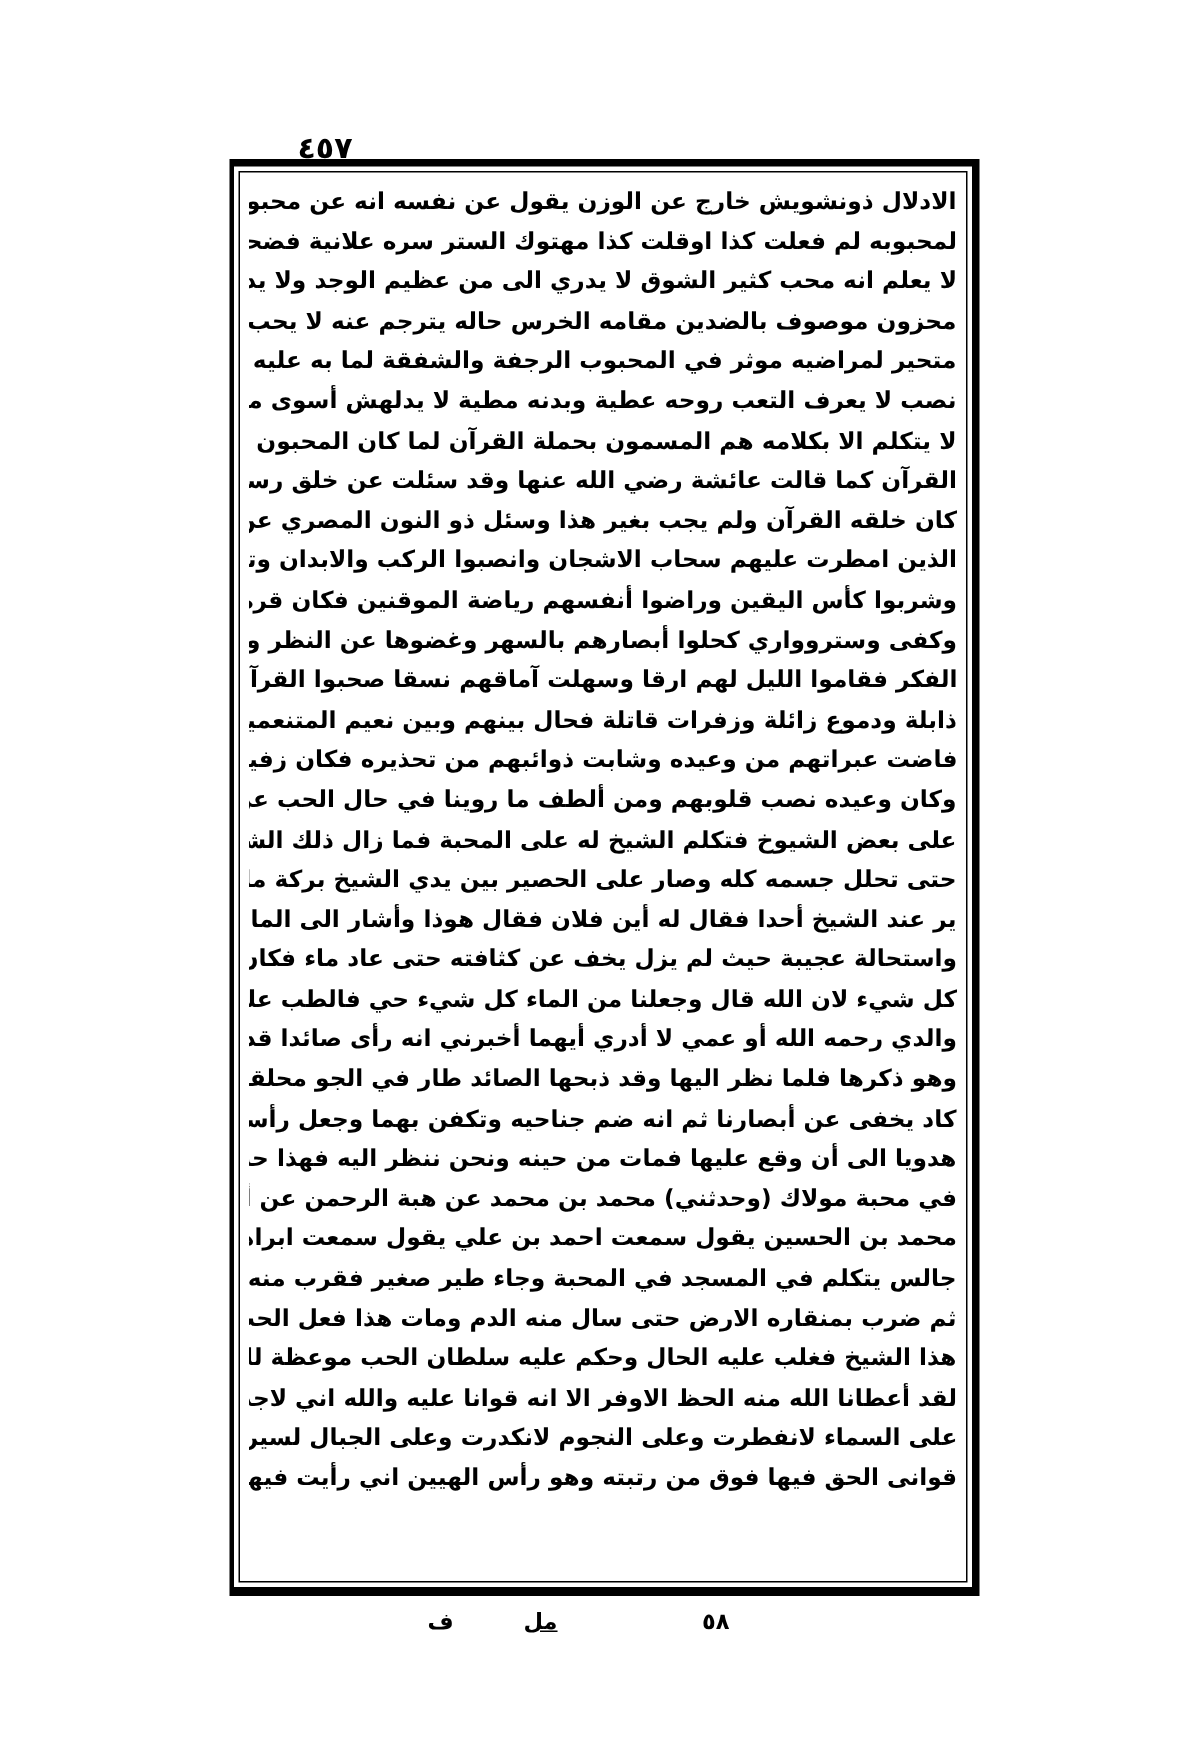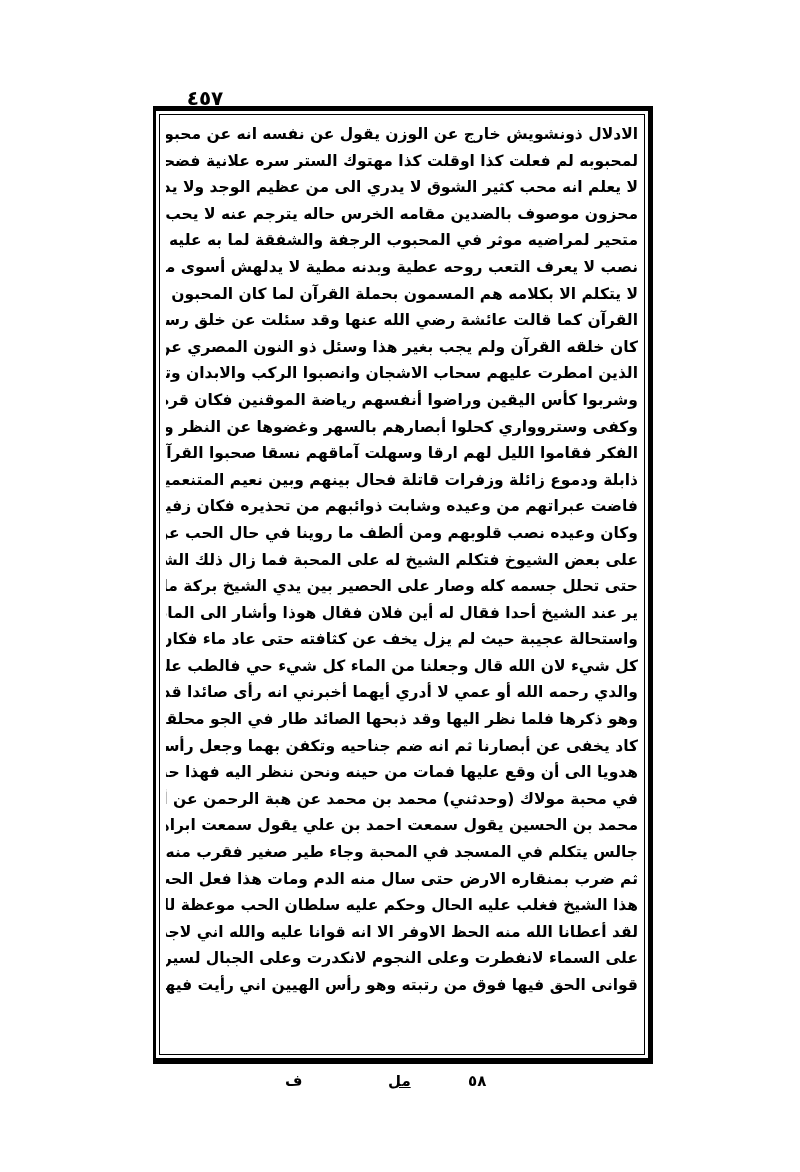--- a/index.html
+++ b/index.html
@@ -1,26 +1,26 @@
 <!DOCTYPE html>
 <html><head>
   <meta charset="utf-8">
   <style>
     html, body { margin: 0; padding: 0; background: #ffffff; }
     body { width: 800px; height: 1172px; position: relative; overflow: hidden; font-family: "DejaVu Sans", sans-serif; color: #000; }
-    .page-number { position: absolute; left: 175px; top: 86px; width: 60px; font-size: 20px; font-weight: bold; direction: rtl; text-align: center; }
+    .page-number { position: absolute; left: 175px; top: 86px; width: 60px; font-size: 20px; font-weight: bold; direction: rtl; text-align: right; }
     .frame { position: absolute; left: 153px; top: 106px; width: 500px; height: 958px; box-sizing: border-box;
              border-top: 5px solid #000; border-left: 3px solid #000; border-right: 5px solid #000; border-bottom: 6px solid #000; }
     .inner { position: absolute; left: 3px; top: 3px; right: 3px; bottom: 3px; border: 1px solid #000; box-sizing: border-box; }
     .text-block { position: absolute; left: 6px; right: 6px; top: 6px; direction: rtl; }
     .line { height: 26.6px; line-height: 26.6px; font-size: 15.5px; white-space: nowrap; text-align: justify; text-align-last: justify; overflow: hidden; font-family: "DejaVu Sans", sans-serif; font-weight: bold; }
     .footer { position: absolute; top: 1072px; left: 0; width: 800px; height: 24px; direction: rtl; font-size: 15px; font-weight: bold; }
     .footer span { position: absolute; top: 0; }
     .f1 { left: 468px; text-align: right; }
-    .f2 { left: 388px; text-decoration: underline; }
+    .f2 { left: 349px; text-decoration: underline; }
     .f3 { left: 285px; }
   </style>
 </head>
 <body>
 
 <div class="page-number">٤٥٧</div>
 
 <div class="frame">
   <div class="inner">
     <div class="text-block">

